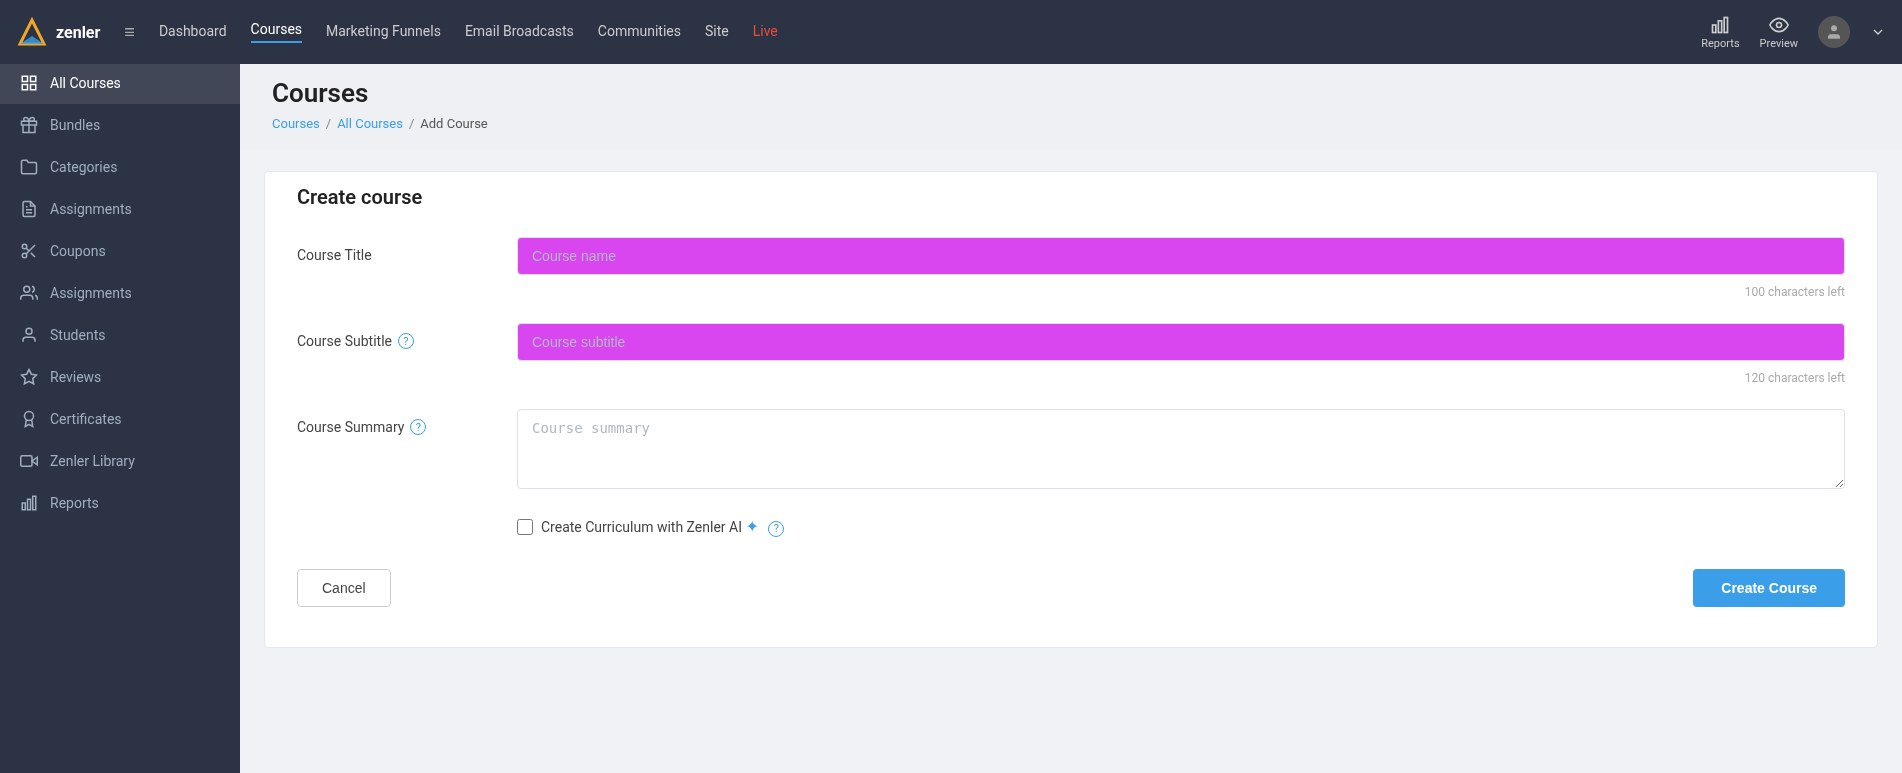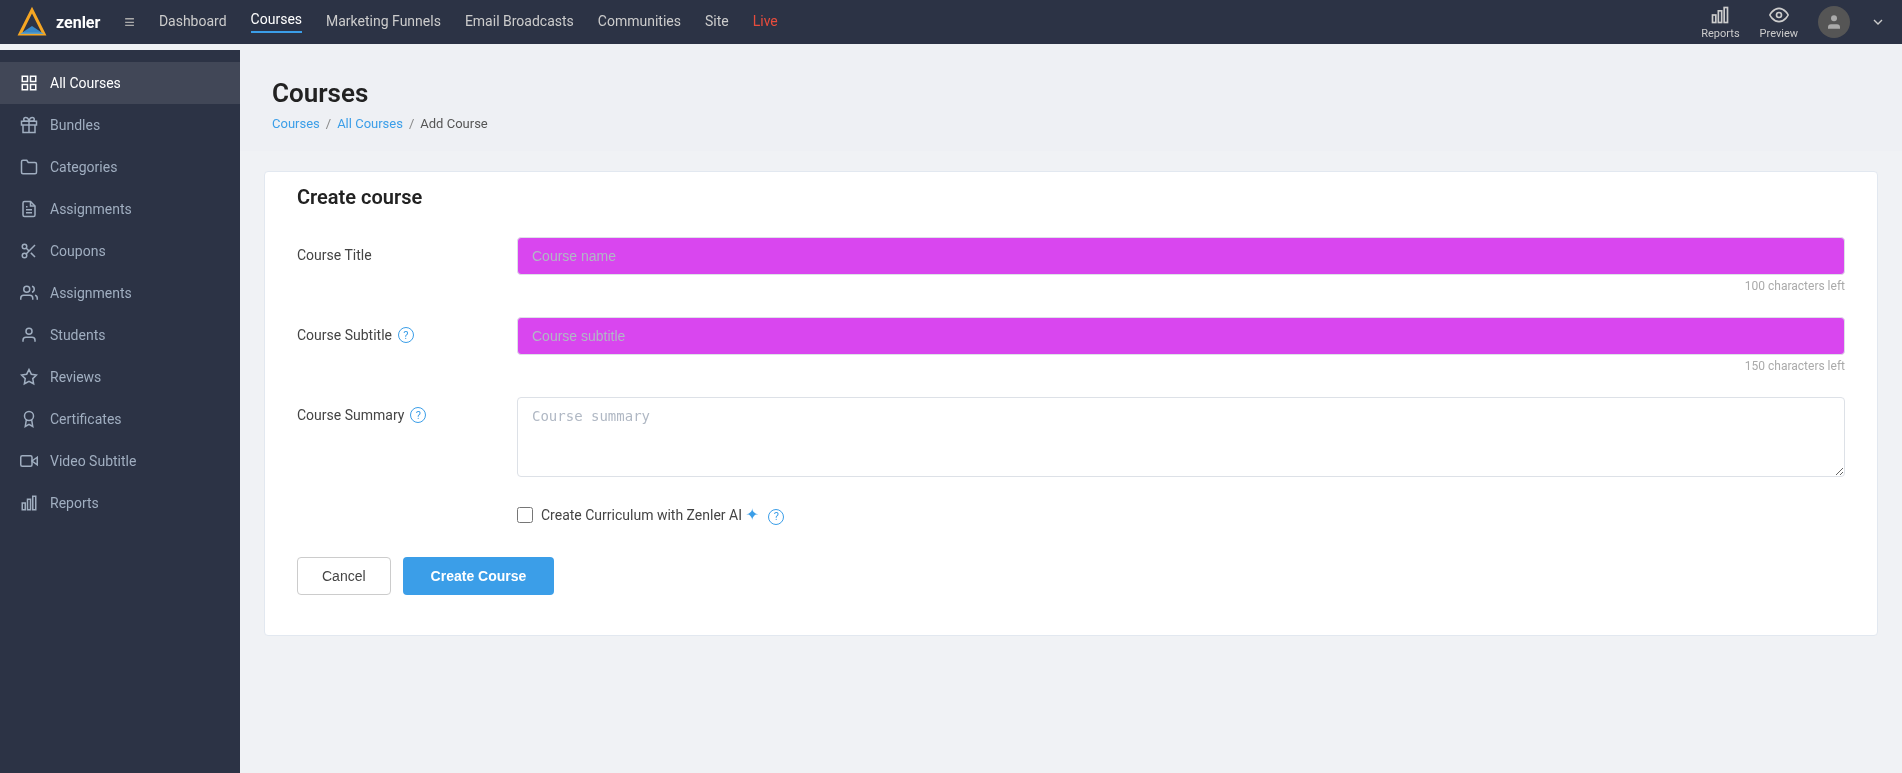--- a/index.html
+++ b/index.html
@@ -3,21 +3,21 @@
   <meta charset="utf-8">
   <style>
     * { margin: 0; padding: 0; box-sizing: border-box; }
     body { font-family: -apple-system, BlinkMacSystemFont, 'Segoe UI', Roboto, sans-serif; background: #f0f2f5; color: #333; }
 
     
     .topnav {
       display: flex;
       align-items: center;
       background: #2c3345;
-      height: 44px;
+      height: 64px;
       padding: 0 16px;
       gap: 24px;
       position: fixed;
       top: 0; left: 0; right: 0;
       z-index: 100;
     }
     .topnav-logo {
       display: flex;
       align-items: center;
       gap: 8px;
@@ -209,21 +209,21 @@
       outline: none;
       background: #d946ef;
     }
     .form-input::placeholder {
       color: #b0b8c4;
     }
     .char-count {
       text-align: right;
       font-size: 12px;
       color: #aaa;
-      margin-top: 4px;
+      margin-top: 10px;
     }
     .form-textarea {
       width: 100%;
       border: 1px solid #dde1e7;
       border-radius: 4px;
       padding: 10px 14px;
       font-size: 14px;
       color: #333;
       outline: none;
       resize: vertical;
@@ -253,21 +253,21 @@
       color: #444;
     }
     .ai-sparkle {
       color: #3b9ee8;
       font-size: 16px;
     }
 
     
     .form-footer {
       display: flex;
-      justify-content: flex-start;
+      justify-content: space-between;
       gap: 12px;
       margin-top: 24px;
     }
     .btn-cancel {
       border: 1px solid #ccc;
       background: #fff;
       color: #444;
       padding: 10px 24px;
       border-radius: 4px;
       font-size: 14px;
@@ -420,21 +420,21 @@
           <path d="M15.477 12.89L17 22l-5-3-5 3 1.523-9.11"></path>
       </svg>
       <span>Certificates</span>
     </div>
 
     <div class="sidebar-item">
       <svg viewBox="0 0 24 24" fill="none" stroke="currentColor" stroke-width="2">
         <polygon points="23 7 16 12 23 17 23 7"></polygon>
           <rect x="1" y="5" width="15" height="14" rx="2" ry="2"></rect>
       </svg>
-      <span>Video Subtitle</span>
+      <span>Zenler Library</span>
     </div>
 
     <div class="sidebar-item">
       <svg viewBox="0 0 24 24" fill="none" stroke="currentColor" stroke-width="2">
         <rect x="3" y="12" width="4" height="9"></rect>
           <rect x="10" y="7" width="4" height="14"></rect>
           <rect x="17" y="3" width="4" height="18"></rect>
       </svg>
       <span>Reports</span>
     </div>
@@ -467,21 +467,21 @@
         </div>
       </div>
 
       <div class="form-row">
         <label class="form-label">
           <span>Course Subtitle</span>
           <span class="form-label-help">?</span>
         </label>
         <div class="form-field">
           <input class="form-input" type="text" placeholder="Course subtitle" style="">
-          <div class="char-count">150 characters left</div>
+          <div class="char-count">120 characters left</div>
         </div>
       </div>
 
       <div class="form-row">
         <label class="form-label">
           <span>Course Summary</span>
           <span class="form-label-help">?</span>
         </label>
         <div class="form-field">
           <textarea class="form-textarea" placeholder="Course summary" style=""></textarea>

